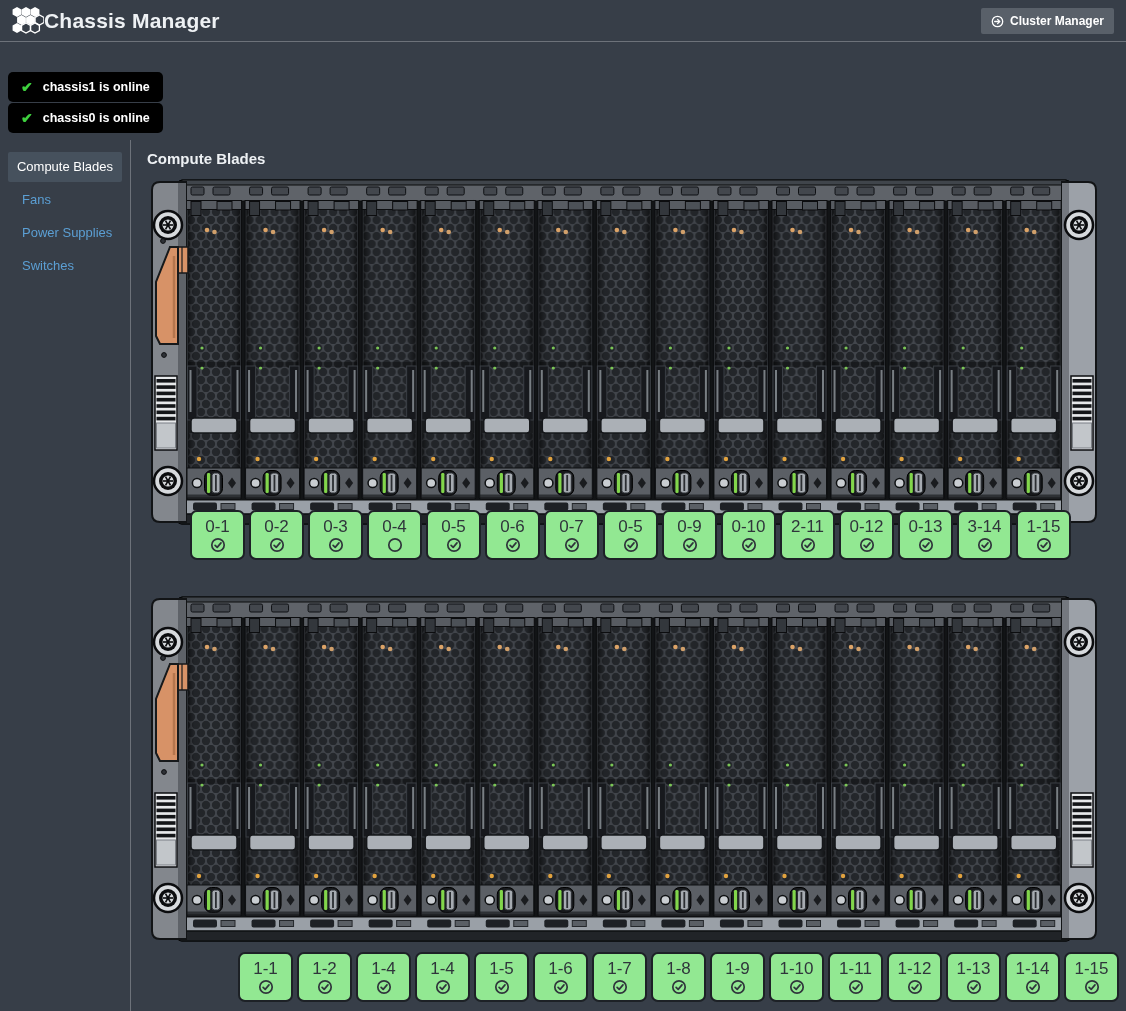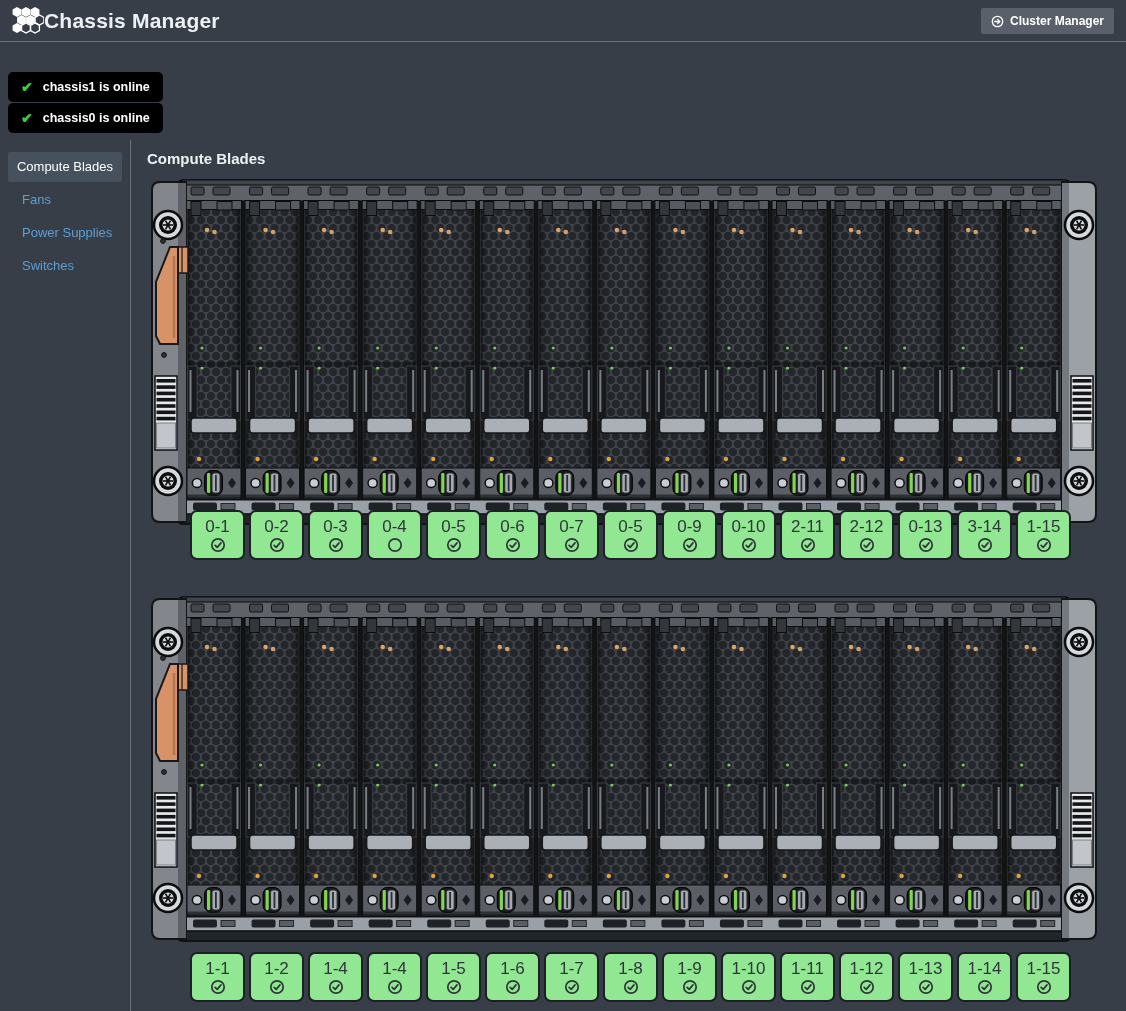--- a/index.html
+++ b/index.html
@@ -26,21 +26,21 @@
   .vdivider{position:absolute;left:130px;top:140px;bottom:0;width:1px;background:var(--divider,#6d727a);}
   .sidebar{position:absolute;left:8px;top:152px;width:114px;display:flex;flex-direction:column;gap:3px;}
   .side-item{height:30px;line-height:30px;font-size:13px;border-radius:2px;
     color:var(--link,#5b9fd4);padding-left:14px;cursor:pointer;box-sizing:border-box;}
   .side-item.active{background:var(--active_item_bg,#46515d);color:#fff;text-align:center;padding-left:0;}
   
   .main-title{position:absolute;left:147px;top:150px;color:#eef1f4;font-size:15px;font-weight:600;}
   .chassis{position:absolute;left:148px;}
   .c0{top:178px;} .c1{top:595px;}
   .blade-row{position:absolute;left:190px;display:flex;gap:4px;}
-  .r0{top:510px;} .r1{top:952px;}
+  .r0{top:510px;} .r1{top:952px;margin-left:48px;}
   .blade-btn{width:55px;height:50px;box-sizing:border-box;background:var(--button_green,#92e892);
     border:2px solid var(--button_border,#1d2126);border-radius:7px;
     display:flex;flex-direction:column;align-items:center;justify-content:center;gap:1px;
     padding:1px 0 0 0;cursor:pointer;font-family:inherit;}
   .bb-label{font-size:17px;color:var(--button_text,#2f353b);line-height:1.1;}
   .bb-icon{display:block;}
   .defs-holder{position:absolute;width:0;height:0;overflow:hidden;}
 </style>
 </head>
 <body>
@@ -177,21 +177,21 @@
 
   <button class="blade-btn">
     <span class="bb-label">2-11</span>
   <svg width="16" height="16" viewBox="0 0 16 16" class="bb-icon">
         <circle cx="8" cy="8" r="6.2" fill="none" stroke="#2f353b" stroke-width="1.7"></circle>
         <path d="M5.1 8.3 L7.2 10.4 L11 5.9" fill="none" stroke="#2f353b" stroke-width="1.7" stroke-linecap="round" stroke-linejoin="round"></path>
       </svg>
     </button>
 
   <button class="blade-btn">
-    <span class="bb-label">2-12</span>
+    <span class="bb-label">0-12</span>
   <svg width="16" height="16" viewBox="0 0 16 16" class="bb-icon">
         <circle cx="8" cy="8" r="6.2" fill="none" stroke="#2f353b" stroke-width="1.7"></circle>
         <path d="M5.1 8.3 L7.2 10.4 L11 5.9" fill="none" stroke="#2f353b" stroke-width="1.7" stroke-linecap="round" stroke-linejoin="round"></path>
       </svg>
     </button>
 
   <button class="blade-btn">
     <span class="bb-label">0-13</span>
   <svg width="16" height="16" viewBox="0 0 16 16" class="bb-icon">
         <circle cx="8" cy="8" r="6.2" fill="none" stroke="#2f353b" stroke-width="1.7"></circle>

